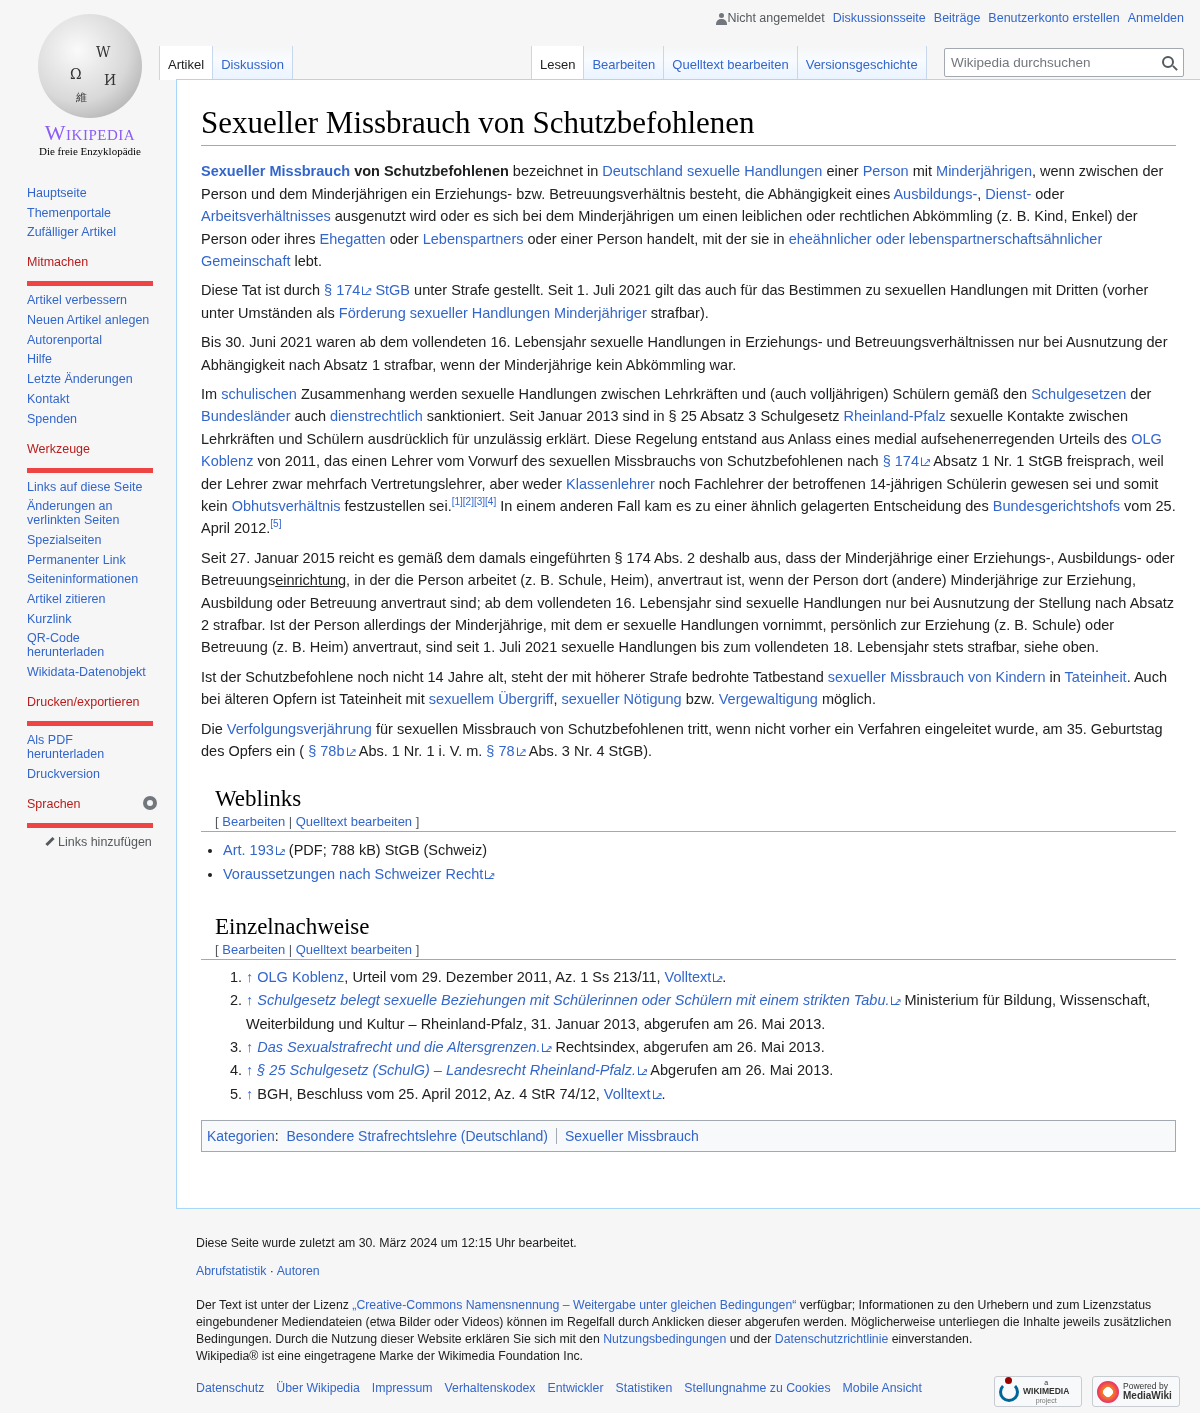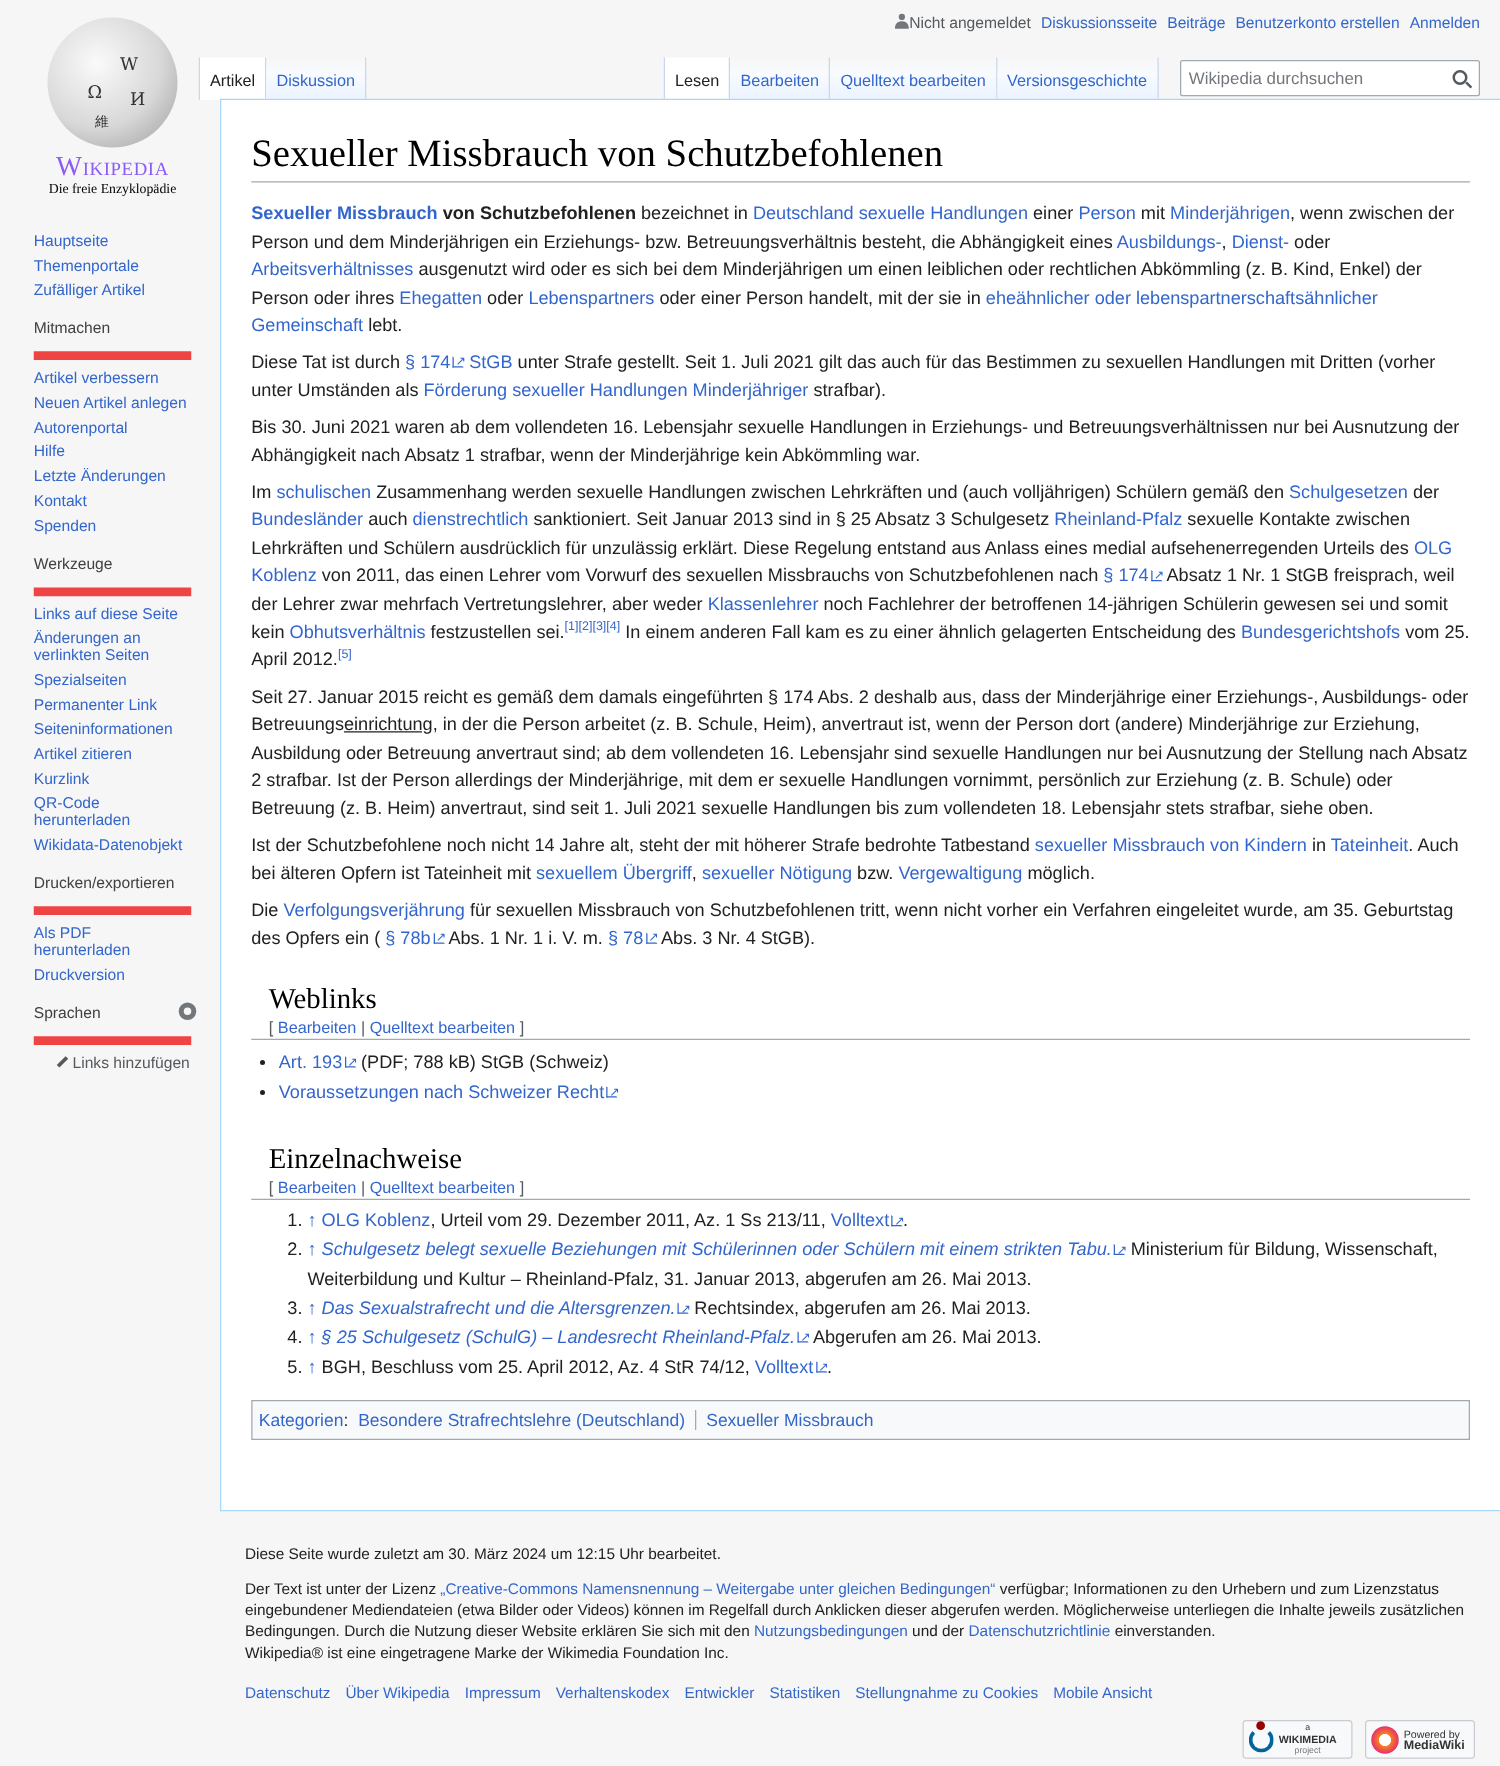--- a/index.html
+++ b/index.html
@@ -16,21 +16,21 @@
   .logo { position: absolute; left: 20px; top: 14px; width: 140px; text-align: center; }
   .logo .globe { width: 104px; height: 104px; margin: 0 auto; border-radius: 50%;
     background: radial-gradient(circle at 38% 35%, #fafafa 0%, #d8d8d8 55%, #9a9a9a 100%);
     position: relative; overflow: hidden; }
   .logo .globe span { position: absolute; font-family: "DejaVu Serif", serif; color: #333; font-size: 14px; }
   .logo .wordmark { font-family: "Liberation Serif", serif; font-size: 22px; letter-spacing: 0.5px; margin-top: 2px; color: #8b5cf6; font-variant: small-caps; }
   .logo .tagline { font-family: "Liberation Serif", serif; font-size: 11px; color: #000; margin-top: -1px; }
 
   
   .personal { position: absolute; top: 11px; right: 16px; font-size: 12.5px; display: flex; gap: 8px; align-items: center; }
-  .personal .anon { color: #54595d; display: flex; align-items: flex-start; gap: 0; }
+  .personal .anon { color: #54595d; display: flex; align-items: flex-end; gap: 0; }
   .user-icon { width: 11px; height: 12px; position: relative; display: inline-block; }
   .user-icon::before { content: ""; position: absolute; left: 3px; top: 0; width: 5px; height: 5px; border-radius: 50%; background: #72777d; }
   .user-icon::after { content: ""; position: absolute; left: 0; top: 6px; width: 11px; height: 6px; border-radius: 5px 5px 0 0; background: #72777d; }
 
   
   .tabs-left { position: absolute; left: 159px; top: 46px; display: flex; height: 34px; }
   .tabs-right { position: absolute; left: 531px; top: 46px; display: flex; height: 34px; }
   .tab { padding: 11px 8px 0 8px; font-size: 13px; color: #36c; height: 34px;
     background: linear-gradient(to bottom, rgba(255,255,255,0) 0%, #f8fbff 40%, #eaf3ff 100%);
     border-right: 1px solid #c8d8ec; }
@@ -38,21 +38,21 @@
   .tab.selected { background: #fff; color: #202122; }
   .search { position: absolute; left: 944px; top: 48px; width: 240px; height: 29px; border: 1px solid #a2a9b1; border-radius: 2px; background: #fff; display: flex; align-items: center; }
   .search input { border: 0; outline: 0; font-size: 13.5px; padding: 0 6px; width: 205px; color: #202122; font-family: "Liberation Sans", sans-serif; background: transparent; }
   .search input::placeholder { color: #72777d; }
   .search-icon { position: absolute; right: 9px; top: 7px; width: 12px; height: 12px; border: 2px solid #54595d; border-radius: 50%; }
   .search-icon::after { content: ""; position: absolute; width: 6px; height: 2px; background: #54595d; transform: rotate(45deg); right: -6px; bottom: -3px; }
 
   
   .sidebar { position: absolute; left: 27px; top: 186px; width: 126px; font-size: 12.5px; }
   .sidebar .item { display: block; color: #36c; line-height: 14px; margin-bottom: 5.7px; }
-  .sidebar .heading { color: #404040; font-size: 12.5px; border-bottom: 7px solid #ef4444; padding-bottom: 12px; margin-bottom: 7px; margin-top: 16px; position: relative; }
+  .sidebar .heading { color: #b91c1c; font-size: 12.5px; border-bottom: 5px solid #ef4444; padding-bottom: 12px; margin-bottom: 7px; margin-top: 16px; position: relative; }
   .gear-icon { position: absolute; right: -4px; top: -1px; width: 14px; height: 14px; border-radius: 50%; background: #72777d; }
   .gear-icon::after { content: ""; position: absolute; left: 4px; top: 4px; width: 6px; height: 6px; border-radius: 50%; background: #f6f6f6; }
   .addlinks { margin-left: 18px; color: #54595d; display: flex; align-items: center; gap: 3px; }
   .pencil-icon { display: inline-block; width: 10px; height: 3px; background: #54595d; transform: rotate(-45deg); }
 
   
   .content { position: absolute; left: 176px; top: 79px; width: 1024px; height: 1130px; background: #fff; border: 1px solid #a7d7f9; border-right: 0; padding: 20px 24px 0 24px; }
   h1 { font-family: "Liberation Serif", serif; font-weight: normal; font-size: 31px; margin: 3px 0 0 0; padding-bottom: 2px; border-bottom: 1px solid #a2a9b1; line-height: 1.3; color: #000; }
   .body-text { font-size: 14.5px; line-height: 22.4px; margin-top: 14px; }
   .body-text p { margin: 0 0 7px 0; }
@@ -274,20 +274,23 @@
   <div class="catlinks">
     <a>Kategorien</a>:&nbsp;
     <a style="margin-left:4px;">Besondere Strafrechtslehre (Deutschland)</a>
     <span class="sep"></span>
     <a>Sexueller Missbrauch</a>
   </div>
 </main>
 
 <footer class="footer">
   <p class="lastmod">Diese Seite wurde zuletzt am 30. März 2024 um 12:15 Uhr bearbeitet.</p>
+  <p class="stats">
+    <a>Abrufstatistik</a> · <a>Autoren</a>
+  </p>
   <p>
     <span>Der Text ist unter der Lizenz</span>
     <a>„Creative-Commons Namensnennung – Weitergabe unter gleichen Bedingungen“</a>
     <span>verfügbar; Informationen zu den Urhebern und zum Lizenzstatus eingebundener Mediendateien (etwa Bilder oder Videos) können im Regelfall durch Anklicken dieser abgerufen werden. Möglicherweise unterliegen die Inhalte jeweils zusätzlichen Bedingungen. Durch die Nutzung dieser Website erklären Sie sich mit den</span>
     <a>Nutzungsbedingungen</a>
     <span>und der</span>
     <a>Datenschutzrichtlinie</a>
     <span>einverstanden.</span>
     <br><span>Wikipedia® ist eine eingetragene Marke der Wikimedia Foundation Inc.</span>
   </p>

